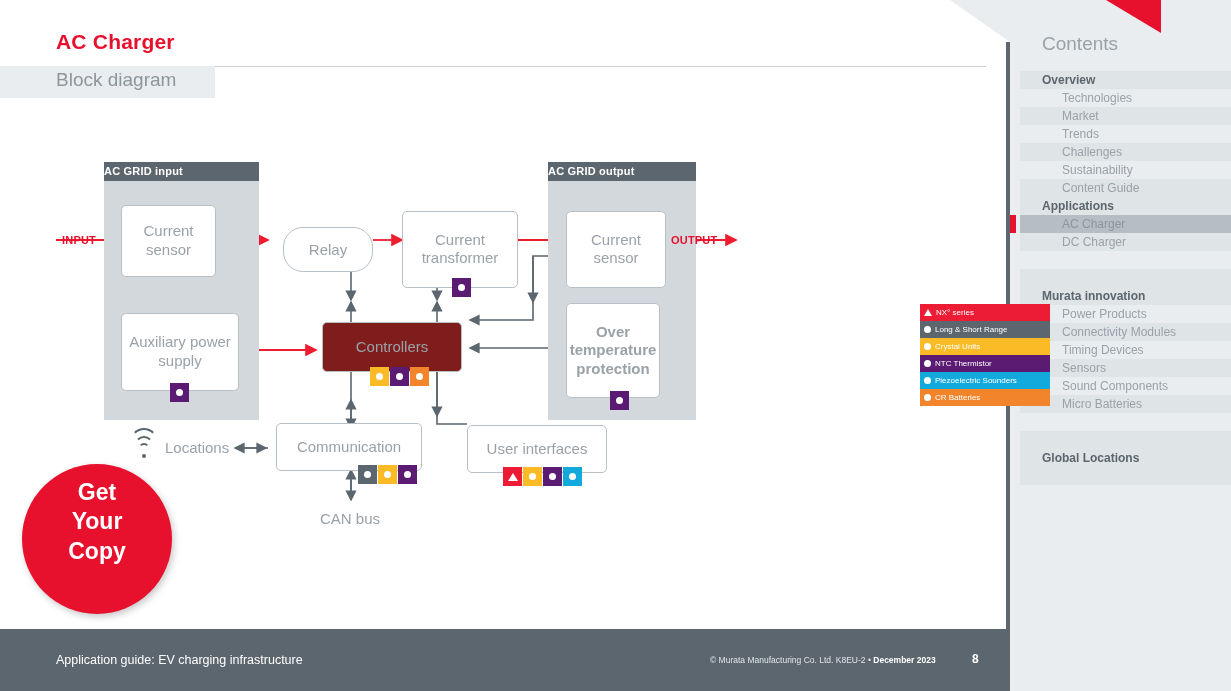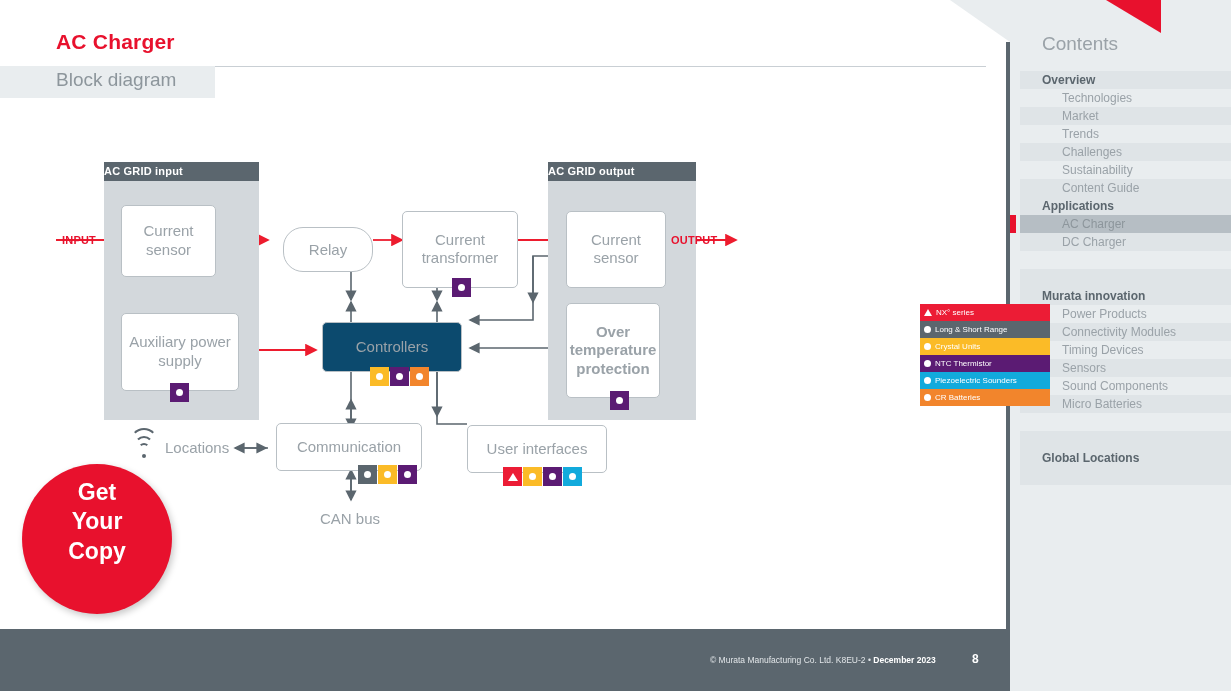--- a/index.html
+++ b/index.html
@@ -17,21 +17,21 @@
   
   #diagram{position:absolute;left:0;top:110px;width:1000px;height:500px;}
   #diagram svg{position:absolute;left:0;top:0;}
 
   .grp-label{position:absolute;background:#5b666e;color:#fff;font-size:11px;font-weight:bold;
        text-align:left;line-height:19px;height:19px;letter-spacing:.2px;}
   .grp-box{position:absolute;background:#d3d8dc;}
   .node{position:absolute;background:#fff;border:1.4px solid #b9c0c5;border-radius:5px;
        color:#9aa2a8;font-size:15px;display:flex;align-items:center;justify-content:center;
        text-align:center;line-height:1.25;box-sizing:border-box;}
-  .node.filled{background:#0c4a6e;border-color:#b9c0c5;}
+  .node.filled{background:#7f1d1d;border-color:#b9c0c5;}
   .port{position:absolute;left:50%;top:50%;transform:translate(-50%,-50%);width:100%;}
 
   .chips{position:absolute;display:flex;gap:1px;z-index:6;}
   .chip{width:19px;height:19px;display:flex;align-items:center;justify-content:center;}
   .chip i{display:block;width:7px;height:7px;border-radius:50%;background:#fff;}
   .chip.tri i{width:0;height:0;border-radius:0;background:transparent;
        border-left:5px solid transparent;border-right:5px solid transparent;border-bottom:8px solid #fff;}
 
   .io-label{position:absolute;font-size:11px;font-weight:bold;color:#E8112D;letter-spacing:.2px;}
   .dg-text{position:absolute;color:#9aa2a8;font-size:15px;}
@@ -329,18 +329,19 @@
       <span class="dot"></span>
       <span>Piezoelectric Sounders</span>
     </div>
     <div class="lg-row" style="background:#F2852C">
       <span class="dot"></span>
       <span>CR Batteries</span>
     </div>
   </div>
 
   <div id="footer"></div>
+  <div id="foot-left">Application guide:  EV charging infrastructure</div>
   <div id="foot-right">
     <span>© Murata Manufacturing Co. Ltd. K8EU-2 • </span><b>December 2023</b>
   </div>
   <div id="page-num">8</div>
 
 </div>
 
 </body></html>

